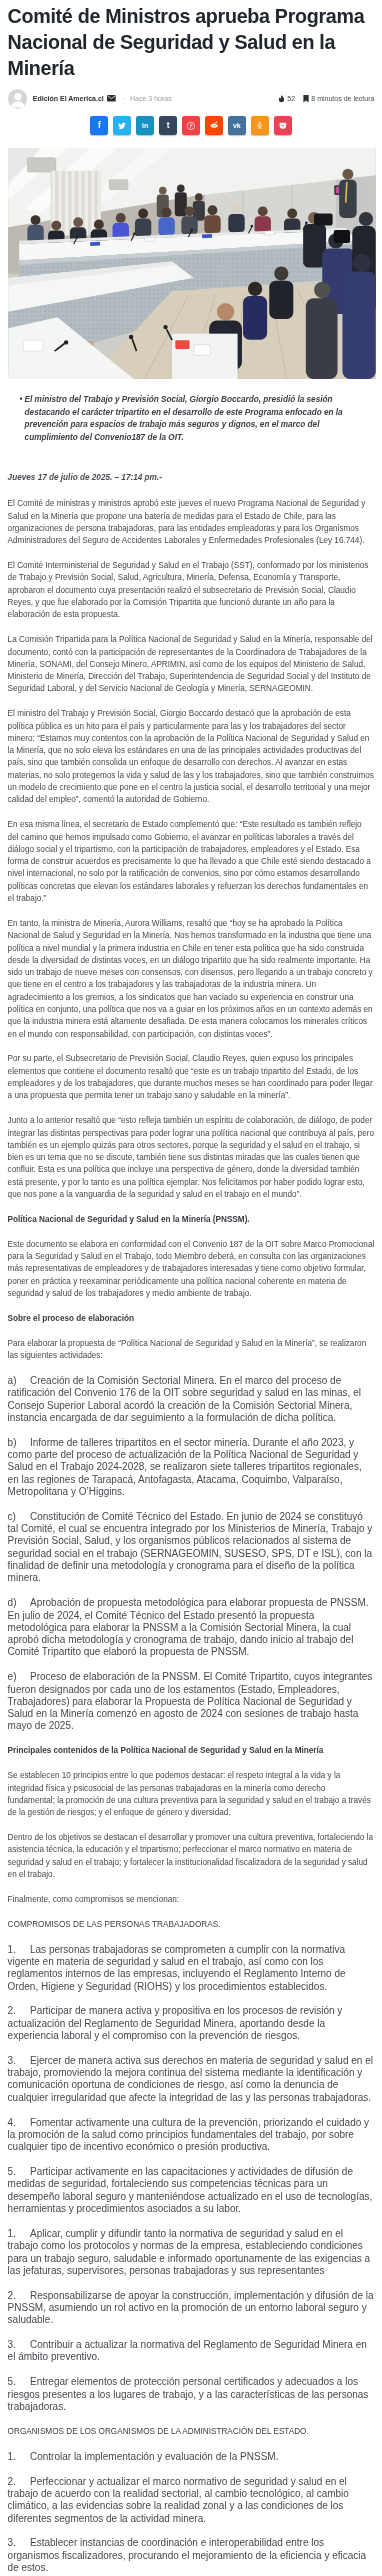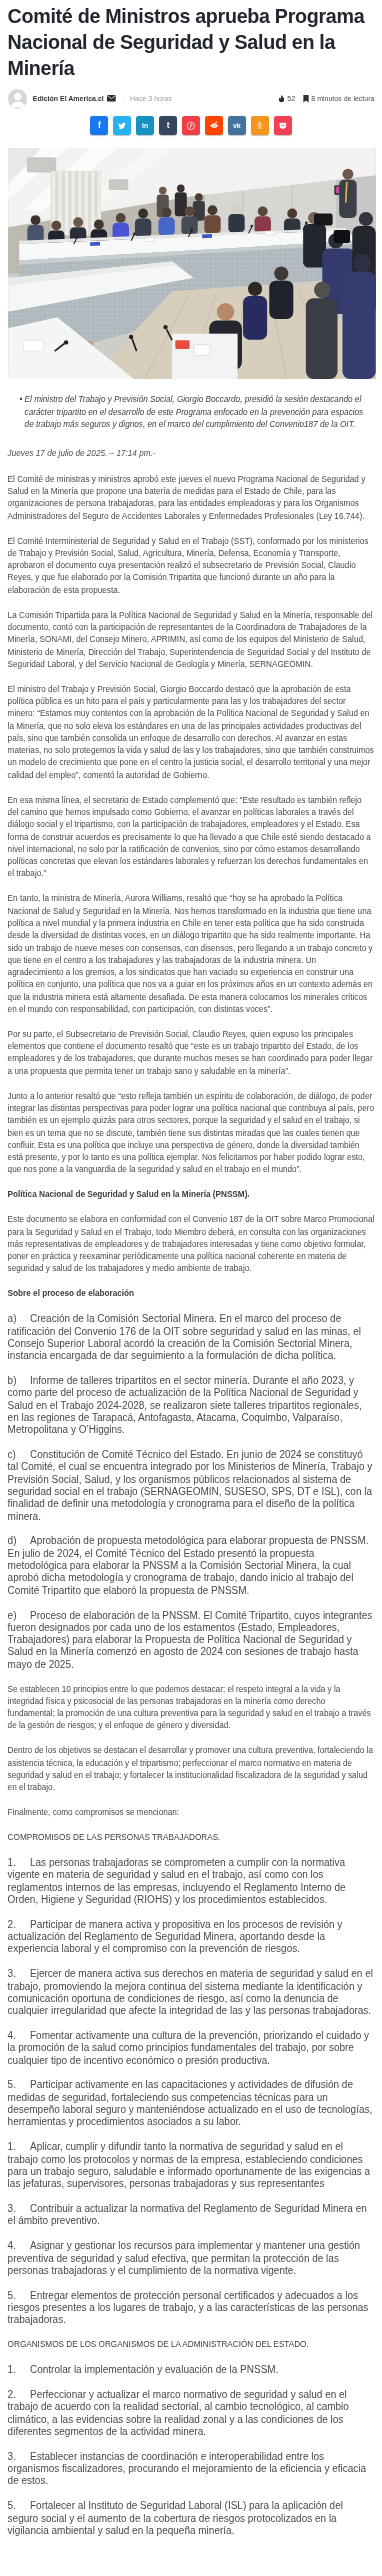--- a/index.html
+++ b/index.html
@@ -43,26 +43,26 @@
   .share-btn .glyph{color:#fff;font-weight:700;font-size:8.7px;line-height:1;}
   .share-btn .glyph.small{font-size:7px;}
   
   .hero{width:368px;height:231px;margin:0 auto;overflow:hidden;background:#cfcdc8;}
   .hero svg{display:block;}
   
   .caption-list{margin:14.8px 0 3.3px 0;padding:0;list-style:none;}
   .caption-list li{
     position:relative;padding-left:17px;
     font-size:8.2px;line-height:12.6px;
-    font-weight:400;font-style:italic;color:#3a3e45;
+    font-weight:700;font-style:italic;color:#3a3e45;
   }
   .caption-list li::before{
     content:"•";position:absolute;left:12px;top:0;color:#3a3e45;
   }
-  .date-line{font-style:italic;font-size:8.2px;color:#4a4e54;margin:16px 0 14px 0;line-height:12px;}
+  .date-line{font-style:italic;font-size:8.2px;color:#4a4e54;margin:28px 0 14px 0;line-height:12px;font-weight:bold;}
   
   .para{font-size:8.2px;line-height:12.3px;margin:0 0 12.6px 0;color:#45494f;}
   .subhead{font-size:8.2px;line-height:12.3px;margin:0 0 12.6px 0;font-weight:700;color:#383c42;}
   .upperhead{font-size:8.2px;line-height:12.3px;margin:0 0 12.6px 0;font-weight:400;color:#383c42;}
   .list-item{font-size:10px;line-height:12.3px;margin:0 0 12.6px 0;color:#45494f;}
   .list-item .marker{display:inline-block;width:22.4px;}
 </style>
 </head>
 <body>
 
@@ -323,37 +323,39 @@
       <p class="para">El Comité Interministerial de Seguridad y Salud en el Trabajo (SST), conformado por los ministerios de Trabajo y Previsión Social, Salud, Agricultura, Minería, Defensa, Economía y Transporte, aprobaron el documento cuya presentación realizó el subsecretario de Previsión Social, Claudio Reyes, y que fue elaborado por la Comisión Tripartita que funcionó durante un año para la elaboración de esta propuesta.</p>
       <p class="para">La Comisión Tripartida para la Política Nacional de Seguridad y Salud en la Minería, responsable del documento, contó con la participación de representantes de la Coordinadora de Trabajadores de la Minería, SONAMI, del Consejo Minero, APRIMIN, así como de los equipos del Ministerio de Salud, Ministerio de Minería, Dirección del Trabajo, Superintendencia de Seguridad Social y del Instituto de Seguridad Laboral, y del Servicio Nacional de Geología y Minería, SERNAGEOMIN.</p>
       <p class="para">El ministro del Trabajo y Previsión Social, Giorgio Boccardo destacó que la aprobación de esta política pública es un hito para el país y particularmente para las y los trabajadores del sector minero: “Estamos muy contentos con la aprobación de la Política Nacional de Seguridad y Salud en la Minería, que no solo eleva los estándares en una de las principales actividades productivas del país, sino que también consolida un enfoque de desarrollo con derechos. Al avanzar en estas materias, no solo protegemos la vida y salud de las y los trabajadores, sino que también construimos un modelo de crecimiento que pone en el centro la justicia social, el desarrollo territorial y una mejor calidad del empleo”, comentó la autoridad de Gobierno.</p>
       <p class="para">En esa misma línea, el secretario de Estado complementó que: “Este resultado es también reflejo del camino que hemos impulsado como Gobierno, el avanzar en políticas laborales a través del diálogo social y el tripartismo, con la participación de trabajadores, empleadores y el Estado. Esa forma de construir acuerdos es precisamente lo que ha llevado a que Chile esté siendo destacado a nivel internacional, no solo por la ratificación de convenios, sino por cómo estamos desarrollando políticas concretas que elevan los estándares laborales y refuerzan los derechos fundamentales en el trabajo.”</p>
       <p class="para">En tanto, la ministra de Minería, Aurora Williams, resaltó que “hoy se ha aprobado la Política Nacional de Salud y Seguridad en la Minería. Nos hemos transformado en la industria que tiene una política a nivel mundial y la primera industria en Chile en tener esta política que ha sido construida desde la diversidad de distintas voces, en un diálogo tripartito que ha sido realmente importante. Ha sido un trabajo de nueve meses con consensos, con disensos, pero llegando a un trabajo concreto y que tiene en el centro a los trabajadores y las trabajadoras de la industria minera. Un agradecimiento a los gremios, a los sindicatos que han vaciado su experiencia en construir una política en conjunto, una política que nos va a guiar en los próximos años en un contexto además en que la industria minera está altamente desafiada. De esta manera colocamos los minerales críticos en el mundo con responsabilidad, con participación, con distintas voces”.</p>
       <p class="para">Por su parte, el Subsecretario de Previsión Social, Claudio Reyes, quien expuso los principales elementos que contiene el documento resaltó que “este es un trabajo tripartito del Estado, de los empleadores y de los trabajadores, que durante muchos meses se han coordinado para poder llegar a una propuesta que permita tener un trabajo sano y saludable en la minería”.</p>
       <p class="para">Junto a lo anterior resaltó que “esto refleja también un espíritu de colaboración, de diálogo, de poder integrar las distintas perspectivas para poder lograr una política nacional que contribuya al país, pero también es un ejemplo quizás para otros sectores, porque la seguridad y el salud en el trabajo, si bien es un tema que no se discute, también tiene sus distintas miradas que las cuales tienen que confluir. Esta es una política que incluye una perspectiva de género, donde la diversidad también está presente, y por lo tanto es una política ejemplar. Nos felicitamos por haber podido lograr esto, que nos pone a la vanguardia de la seguridad y salud en el trabajo en el mundo”.</p>
       <p class="subhead">Política Nacional de Seguridad y Salud en la Minería (PNSSM).</p>
       <p class="para">Este documento se elabora en conformidad con el Convenio 187 de la OIT sobre Marco Promocional para la Seguridad y Salud en el Trabajo, todo Miembro deberá, en consulta con las organizaciones más representativas de empleadores y de trabajadores interesadas y tiene como objetivo formular, poner en práctica y reexaminar periódicamente una política nacional coherente en materia de seguridad y salud de los trabajadores y medio ambiente de trabajo.</p>
       <p class="subhead">Sobre el proceso de elaboración</p>
+      <p class="para">Para elaborar la propuesta de “Política Nacional de Seguridad y Salud en la Minería”, se realizaron las siguientes actividades:</p>
       <p class="list-item"><span class="marker">a)</span><span>Creación de la Comisión Sectorial Minera. En el marco del proceso de ratificación del Convenio 176 de la OIT sobre seguridad y salud en las minas, el Consejo Superior Laboral acordó la creación de la Comisión Sectorial Minera, instancia encargada de dar seguimiento a la formulación de dicha política.</span></p>
       <p class="list-item"><span class="marker">b)</span><span>Informe de talleres tripartitos en el sector minería. Durante el año 2023, y como parte del proceso de actualización de la Política Nacional de Seguridad y Salud en el Trabajo 2024-2028, se realizaron siete talleres tripartitos regionales, en las regiones de Tarapacá, Antofagasta, Atacama, Coquimbo, Valparaíso, Metropolitana y O’Higgins.</span></p>
       <p class="list-item"><span class="marker">c)</span><span>Constitución de Comité Técnico del Estado. En junio de 2024 se constituyó tal Comité, el cual se encuentra integrado por los Ministerios de Minería, Trabajo y Previsión Social, Salud, y los organismos públicos relacionados al sistema de seguridad social en el trabajo (SERNAGEOMIN, SUSESO, SPS, DT e ISL), con la finalidad de definir una metodología y cronograma para el diseño de la política minera.</span></p>
       <p class="list-item"><span class="marker">d)</span><span>Aprobación de propuesta metodológica para elaborar propuesta de PNSSM. En julio de 2024, el Comité Técnico del Estado presentó la propuesta metodológica para elaborar la PNSSM a la Comisión Sectorial Minera, la cual aprobó dicha metodología y cronograma de trabajo, dando inicio al trabajo del Comité Tripartito que elaboró la propuesta de PNSSM.</span></p>
       <p class="list-item"><span class="marker">e)</span><span>Proceso de elaboración de la PNSSM. El Comité Tripartito, cuyos integrantes fueron designados por cada uno de los estamentos (Estado, Empleadores, Trabajadores) para elaborar la Propuesta de Política Nacional de Seguridad y Salud en la Minería comenzó en agosto de 2024 con sesiones de trabajo hasta mayo de 2025.</span></p>
+      <p class="subhead">Principales contenidos de la Política Nacional de Seguridad y Salud en la Minería</p>
       <p class="para">Se establecen 10 principios entre lo que podemos destacar: el respeto integral a la vida y la integridad física y psicosocial de las personas trabajadoras en la minería como derecho fundamental; la promoción de una cultura preventiva para la seguridad y salud en el trabajo a través de la gestión de riesgos; y el enfoque de género y diversidad.</p>
       <p class="para">Dentro de los objetivos se destacan el desarrollar y promover una cultura preventiva, fortaleciendo la asistencia técnica, la educación y el tripartismo; perfeccionar el marco normativo en materia de seguridad y salud en el trabajo; y fortalecer la institucionalidad fiscalizadora de la seguridad y salud en el trabajo.</p>
       <p class="para">Finalmente, como compromisos se mencionan:</p>
       <p class="upperhead">COMPROMISOS DE LAS PERSONAS TRABAJADORAS.</p>
       <p class="list-item"><span class="marker">1.</span><span>Las personas trabajadoras se comprometen a cumplir con la normativa vigente en materia de seguridad y salud en el trabajo, así como con los reglamentos internos de las empresas, incluyendo el Reglamento Interno de Orden, Higiene y Seguridad (RIOHS) y los procedimientos establecidos.</span></p>
       <p class="list-item"><span class="marker">2.</span><span>Participar de manera activa y propositiva en los procesos de revisión y actualización del Reglamento de Seguridad Minera, aportando desde la experiencia laboral y el compromiso con la prevención de riesgos.</span></p>
       <p class="list-item"><span class="marker">3.</span><span>Ejercer de manera activa sus derechos en materia de seguridad y salud en el trabajo, promoviendo la mejora continua del sistema mediante la identificación y comunicación oportuna de condiciones de riesgo, así como la denuncia de cualquier irregularidad que afecte la integridad de las y las personas trabajadoras.</span></p>
       <p class="list-item"><span class="marker">4.</span><span>Fomentar activamente una cultura de la prevención, priorizando el cuidado y la promoción de la salud como principios fundamentales del trabajo, por sobre cualquier tipo de incentivo económico o presión productiva.</span></p>
       <p class="list-item"><span class="marker">5.</span><span>Participar activamente en las capacitaciones y actividades de difusión de medidas de seguridad, fortaleciendo sus competencias técnicas para un desempeño laboral seguro y manteniéndose actualizado en el uso de tecnologías, herramientas y procedimientos asociados a su labor.</span></p>
       <p class="list-item"><span class="marker">1.</span><span>Aplicar, cumplir y difundir tanto la normativa de seguridad y salud en el trabajo como los protocolos y normas de la empresa, estableciendo condiciones para un trabajo seguro, saludable e informado oportunamente de las exigencias a las jefaturas, supervisores, personas trabajadoras y sus representantes</span></p>
+      <p class="list-item"><span class="marker">2.</span><span>Responsabilizarse de apoyar la construcción, implementación y difusión de la PNSSM, asumiendo un rol activo en la promoción de un entorno laboral seguro y saludable.</span></p>
       <p class="list-item"><span class="marker">3.</span><span>Contribuir a actualizar la normativa del Reglamento de Seguridad Minera en el ámbito preventivo.</span></p>
-      <p class="list-item"><span class="marker">4.</span><span>Asignar y gestionar los recursos para implementar y mantener una gestión preventiva de seguridad y salud efectiva, que permitan la protección de las personas trabajadoras y el cumplimiento de la normativa vigente.</span></p>
       <p class="list-item"><span class="marker">5.</span><span>Entregar elementos de protección personal certificados y adecuados a los riesgos presentes a los lugares de trabajo, y a las características de las personas trabajadoras.</span></p>
       <p class="upperhead">ORGANISMOS DE LOS ORGANISMOS DE LA ADMINISTRACIÓN DEL ESTADO.</p>
       <p class="list-item"><span class="marker">1.</span><span>Controlar la implementación y evaluación de la PNSSM.</span></p>
       <p class="list-item"><span class="marker">2.</span><span>Perfeccionar y actualizar el marco normativo de seguridad y salud en el trabajo de acuerdo con la realidad sectorial, al cambio tecnológico, al cambio climático, a las evidencias sobre la realidad zonal y a las condiciones de los diferentes segmentos de la actividad minera.</span></p>
       <p class="list-item"><span class="marker">3.</span><span>Establecer instancias de coordinación e interoperabilidad entre los organismos fiscalizadores, procurando el mejoramiento de la eficiencia y eficacia de estos.</span></p>
       <p class="list-item"><span class="marker">5.</span><span>Fortalecer al Instituto de Seguridad Laboral (ISL) para la aplicación del seguro social y el aumento de la cobertura de riesgos protocolizados en la vigilancia ambiental y salud en la pequeña minería.</span></p>
     </div>
 
 </div>
 

